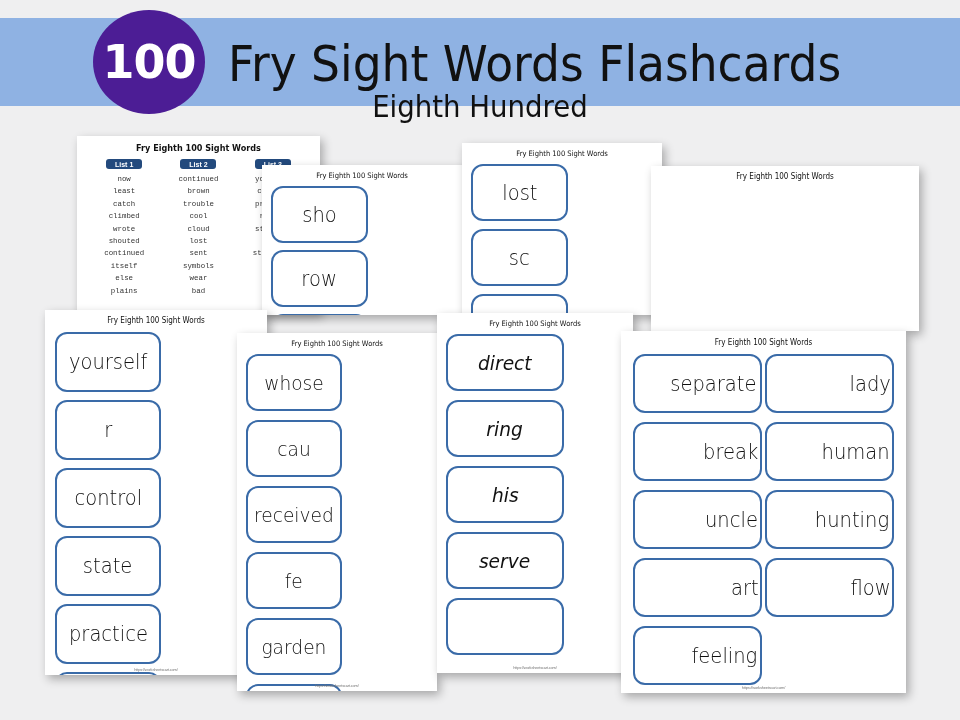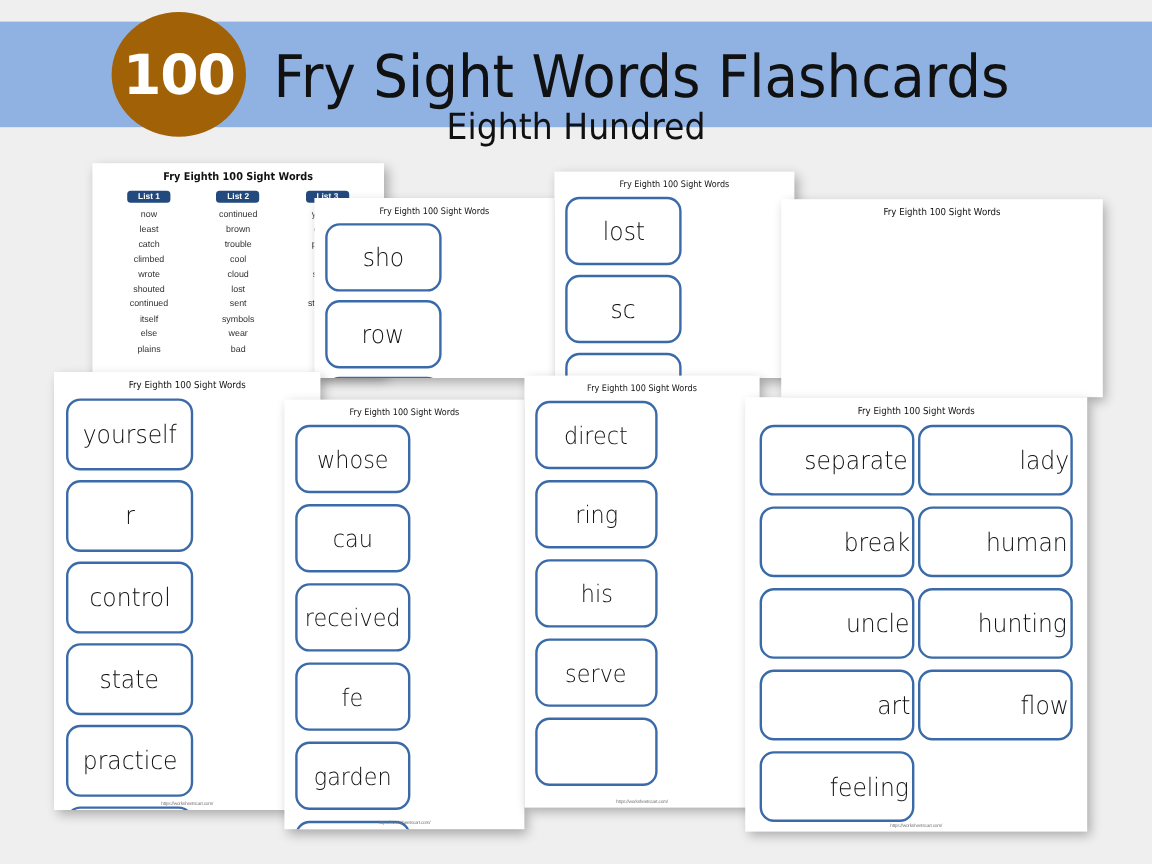--- a/index.html
+++ b/index.html
@@ -9,21 +9,21 @@
     font-family:"Liberation Sans", sans-serif;
   }
 
   
   #header-banner{
     position:absolute;left:0;top:18px;width:960px;height:88px;
     background:#8fb2e3;
   }
   #badge-circle{
     position:absolute;left:93px;top:10px;width:112px;height:104px;
-    background:#a16207;border-radius:50%;
+    background:#4c1d95;border-radius:50%;
     display:flex;align-items:center;justify-content:center;
     z-index:6;
   }
   #badge-circle span{
     color:#ffffff;font-size:46px;font-weight:bold;letter-spacing:-1px;
     font-family:"DejaVu Sans", sans-serif;
   }
   #header-title{
     position:absolute;left:228px;top:36px;z-index:6;
     font-size:49px;color:#111;letter-spacing:0px;white-space:nowrap;
@@ -77,21 +77,21 @@
   .list-cols{display:flex;justify-content:space-around;}
   .list-col{width:33%;text-align:center;}
   .list-head{
     background:#234a7d;color:#fff;font-size:7px;font-weight:bold;
     border-radius:3px;padding:1.5px 0;margin-bottom:4px;
     width:36px;margin-left:auto;margin-right:auto;
     font-family:"Liberation Sans", sans-serif;
   }
   .list-word{
     font-size:7.4px;color:#333;line-height:12.4px;
-    font-family:Liberation Sans, sans-serif;
+    font-family:Liberation Mono, monospace;
   }
 
   
   #sheet-a{left:262px;top:165px;width:200px;height:150px;padding:6px 9px 0 9px;}
   #sheet-b{left:462px;top:143px;width:200px;height:172px;padding:6px 9px 0 9px;}
   #sheet-c{left:651px;top:166px;width:268px;height:165px;padding:6px 12px 0 12px;}
   #sheet-d{left:45px;top:310px;width:222px;height:365px;padding:6px 10px 0 10px;}
   #sheet-e{left:237px;top:333px;width:200px;height:358px;padding:6px 9px 0 9px;}
   #sheet-f{left:437px;top:313px;width:196px;height:360px;padding:6px 9px 0 9px;}
   #sheet-g{left:621px;top:331px;width:285px;height:362px;padding:7px 12px 0 12px;}
@@ -103,21 +103,21 @@
   #sheet-a .card{width:97px;height:57px;margin-bottom:7px;}
   #sheet-a .card span{font-size:21px;}
   #sheet-b .card{width:97px;height:57px;margin-bottom:8px;}
   #sheet-b .card span{font-size:21px;}
   #sheet-c .card{width:122px;height:58px;margin-bottom:9px;}
   #sheet-c .card span{font-size:22px;}
   #sheet-d .card{width:106px;height:60px;margin-bottom:8px;}
   #sheet-d .card span{font-size:21px;}
   #sheet-e .card{width:96px;height:57px;margin-bottom:9px;}
   #sheet-e .card span{font-size:20px;}
-  #sheet-f .card{width:102px;height:57px;margin-bottom:9px;}
+  #sheet-f .card{width:118px;height:57px;margin-bottom:9px;font-style:italic;}
   #sheet-f .card span{font-size:20px;}
   #sheet-g .card{width:129px;height:59px;margin-bottom:9px;justify-content:flex-end;}
   #sheet-g .card span{font-size:21px;}
 
   
   #sheet-wordlist{z-index:10;}
   #sheet-a{z-index:11;}
   #sheet-b{z-index:12;}
   #sheet-c{z-index:13;}
   #sheet-d{z-index:14;}

